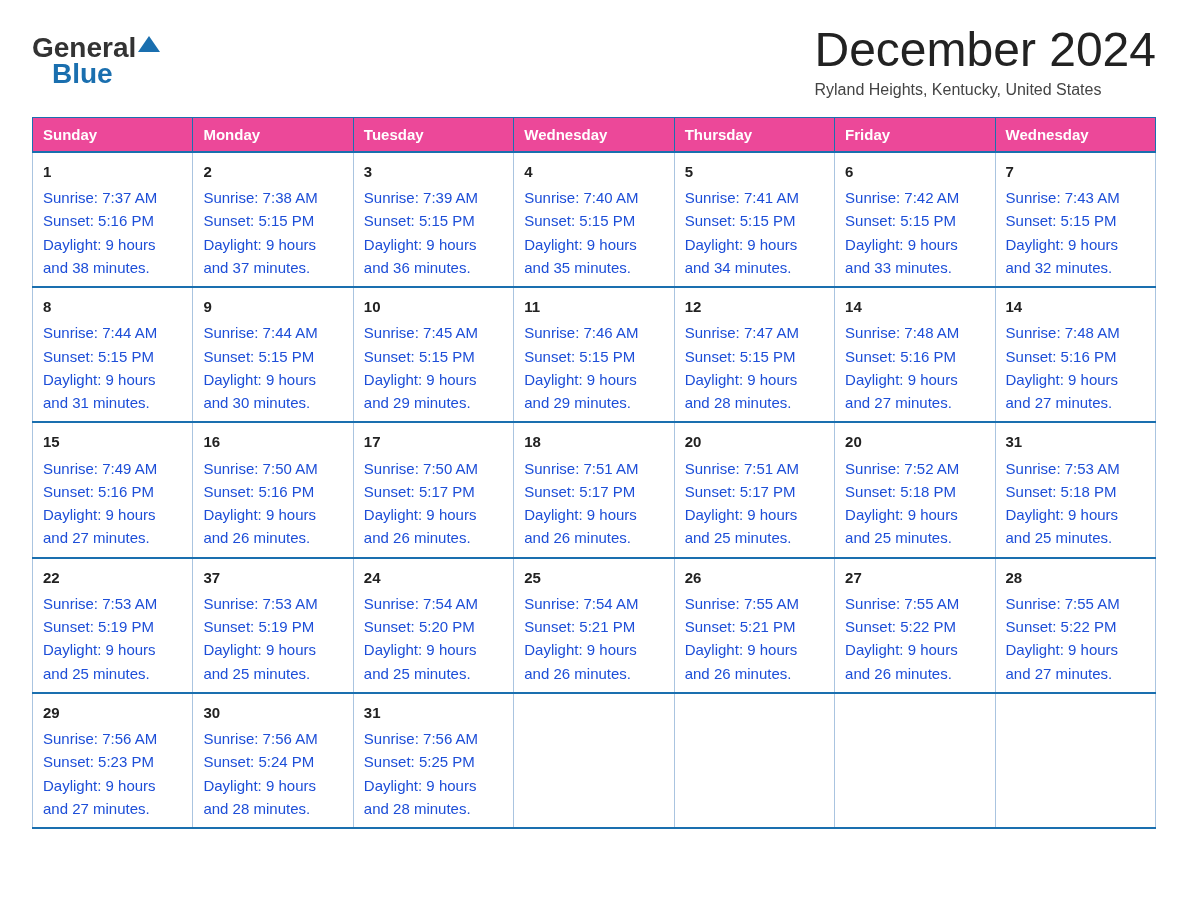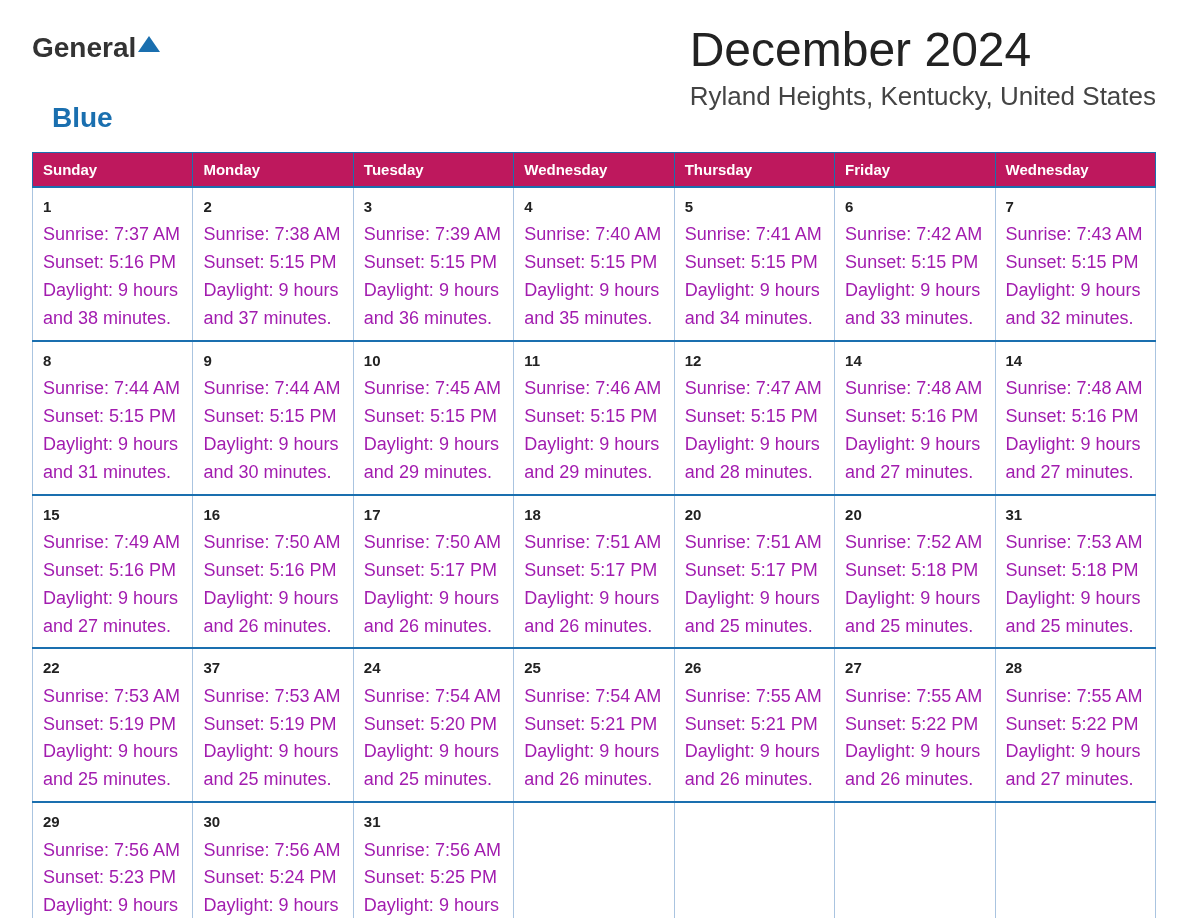--- a/index.html
+++ b/index.html
@@ -14,43 +14,42 @@
     .header-area {
       display: flex;
       justify-content: space-between;
       align-items: flex-start;
       margin-bottom: 18px;
     }
     .logo {
       display: flex;
       flex-direction: column;
       align-items: flex-start;
-      gap: 44px;
     }
     .title-area {
       text-align: left;
     }
     .month-title {
       font-size: 48px;
       font-weight: normal;
       color: #222;
       line-height: 1.1;
     }
     .location-title {
-      font-size: 26px;
+      font-size: 16px;
       color: #444;
       margin-top: 4px;
     }
     .calendar-table {
       width: 100%;
       border-collapse: collapse;
       border: 1.5px solid #1a6faf;
     }
     .calendar-table th {
-      background-color: #be185d;
+      background-color: #ec4899;
       color: #fff;
       font-size: 15px;
       font-weight: bold;
       padding: 8px 10px;
       text-align: left;
       border: 1px solid #1a6faf;
     }
     .calendar-table td {
       vertical-align: top;
       padding: 7px 10px;
@@ -61,22 +60,22 @@
       line-height: 1.55;
     }
     .day-number {
       font-size: 15px;
       font-weight: bold;
       color: #222;
       display: block;
       margin-bottom: 3px;
     }
     .day-info {
-      color: #a21caf;
-      font-size: 18px;
+      color: #1d4ed8;
+      font-size: 15px;
     }
     .empty-cell {
       background: #fff;
     }
     tr {
       border-bottom: 2px solid #1a6faf;
     }
   </style>
 </head>
 <body>

